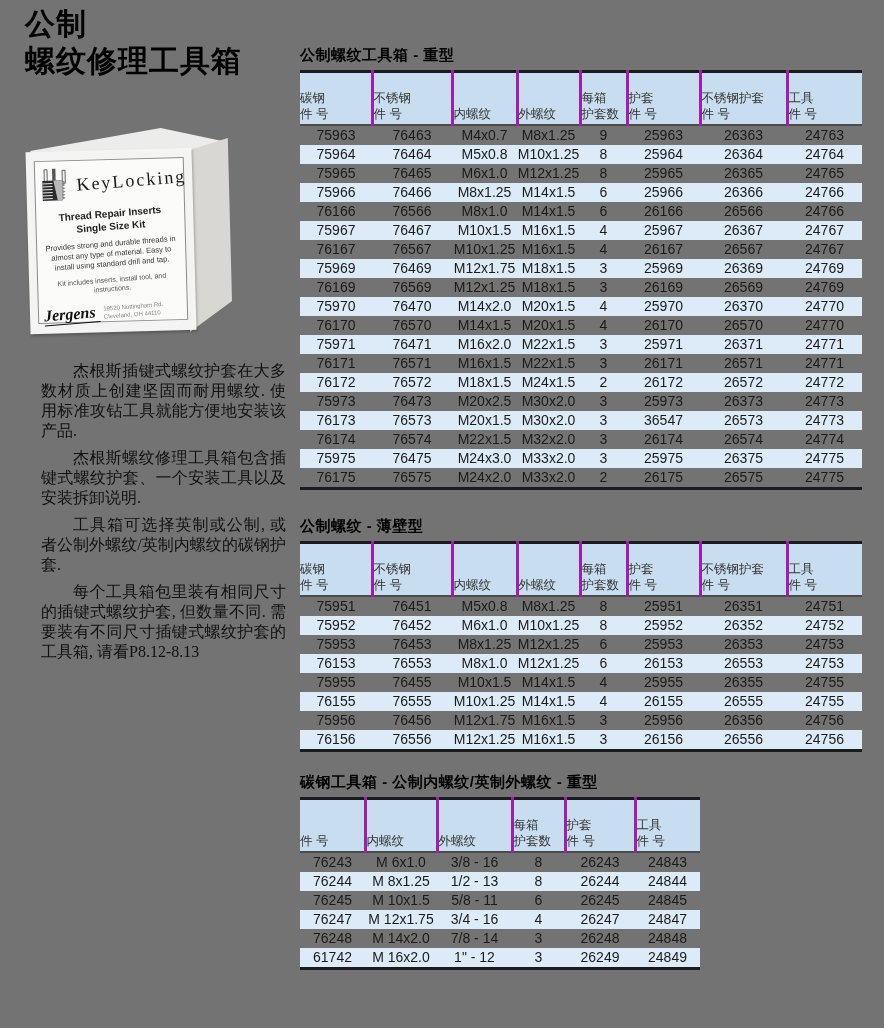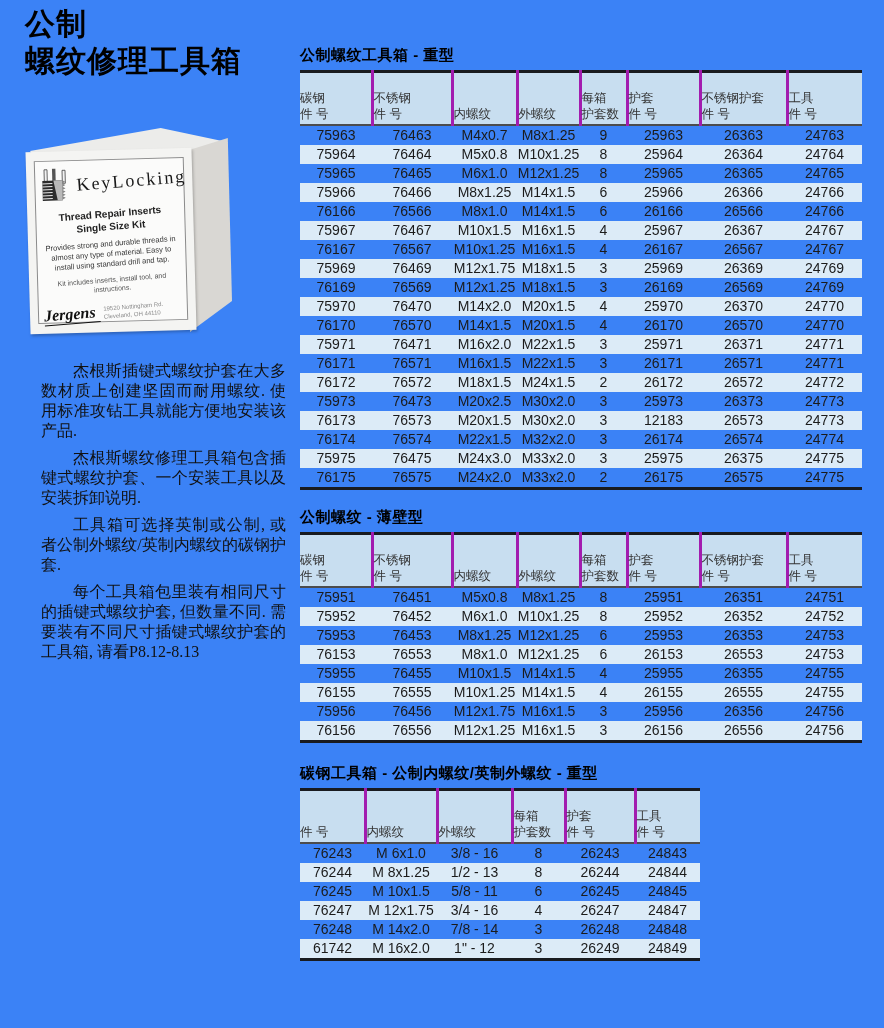--- a/index.html
+++ b/index.html
@@ -1,17 +1,17 @@
 <!DOCTYPE html>
 <html style="--header_bg: #c8def0; --row_alt_bg: #dcebf7; --border_dark: #191b1f;"><head>
 <meta charset="utf-8">
 <style>
   html,body { margin:0; padding:0; background:#fff; }
   .page {
-    position:relative; width:884px; height:1028px; background:#3b82f6;
+    position:relative; width:884px; height:1028px; background:#737373;
     font-family:"Liberation Sans", sans-serif; overflow:hidden;
   }
 
   
   .page-title {
     position:absolute; left:25px; top:6px;
     font-size:30px; font-weight:bold; color:#000; line-height:1.23;
     letter-spacing:1px;
   }
 
@@ -66,21 +66,21 @@
     color:#111; text-align:justify;
   }
   .copy p { margin:0 0 7px 14px; text-indent:2em; }
 
   
   .right { position:absolute; left:300px; top:46px; width:562px; }
   .tbl-title {
     font-size:15px; font-weight:bold; color:#000; margin:0 0 5px 0;
     letter-spacing:0.5px;
   }
-  .block2 { margin-top:18px; }
+  .block2 { margin-top:27px; }
   .block3 { margin-top:21px; }
 
   table.tbl {
     border-collapse:collapse; table-layout:fixed;
     border-top:3px solid var(--border_dark,#191b1f);
     border-bottom:3px solid var(--border_dark,#191b1f);
   }
   .t1, .t2 { width:562px; }
   .t3 { width:400px; }
   .tbl thead th {
@@ -356,21 +356,21 @@
               <td>25973</td>
               <td>26373</td>
               <td>24773</td>
             </tr>
             <tr>
               <td>76173</td>
               <td>76573</td>
               <td>M20x1.5</td>
               <td>M30x2.0</td>
               <td>3</td>
-              <td>12183</td>
+              <td>36547</td>
               <td>26573</td>
               <td>24773</td>
             </tr>
             <tr>
               <td>76174</td>
               <td>76574</td>
               <td>M22x1.5</td>
               <td>M32x2.0</td>
               <td>3</td>
               <td>26174</td>

